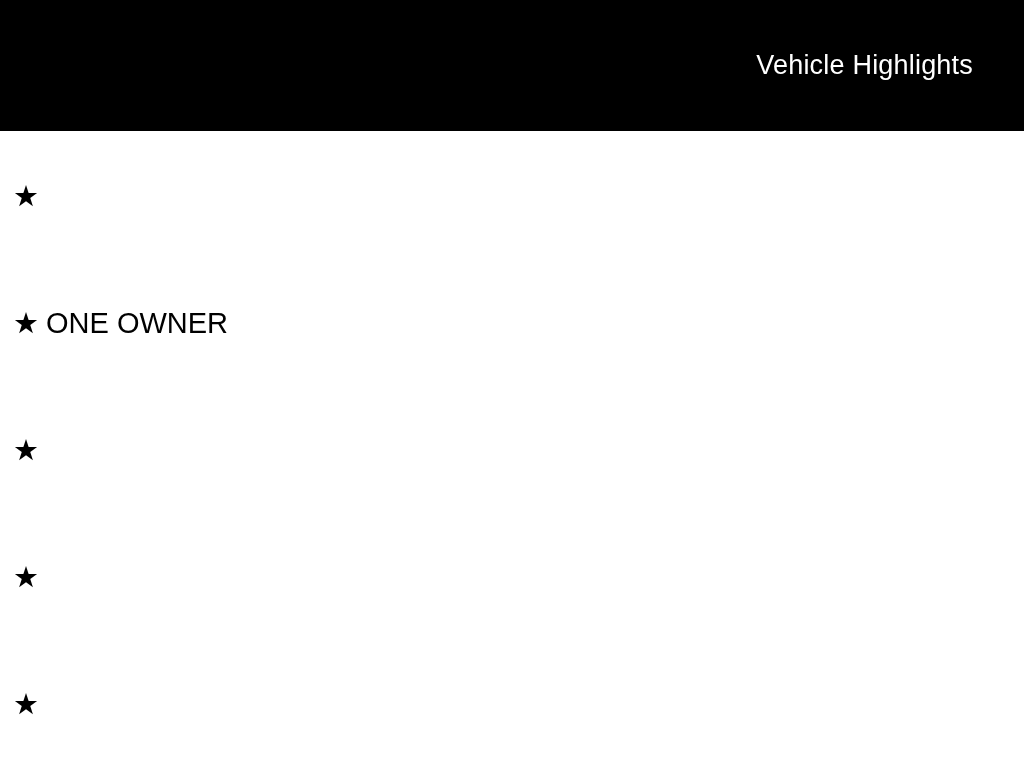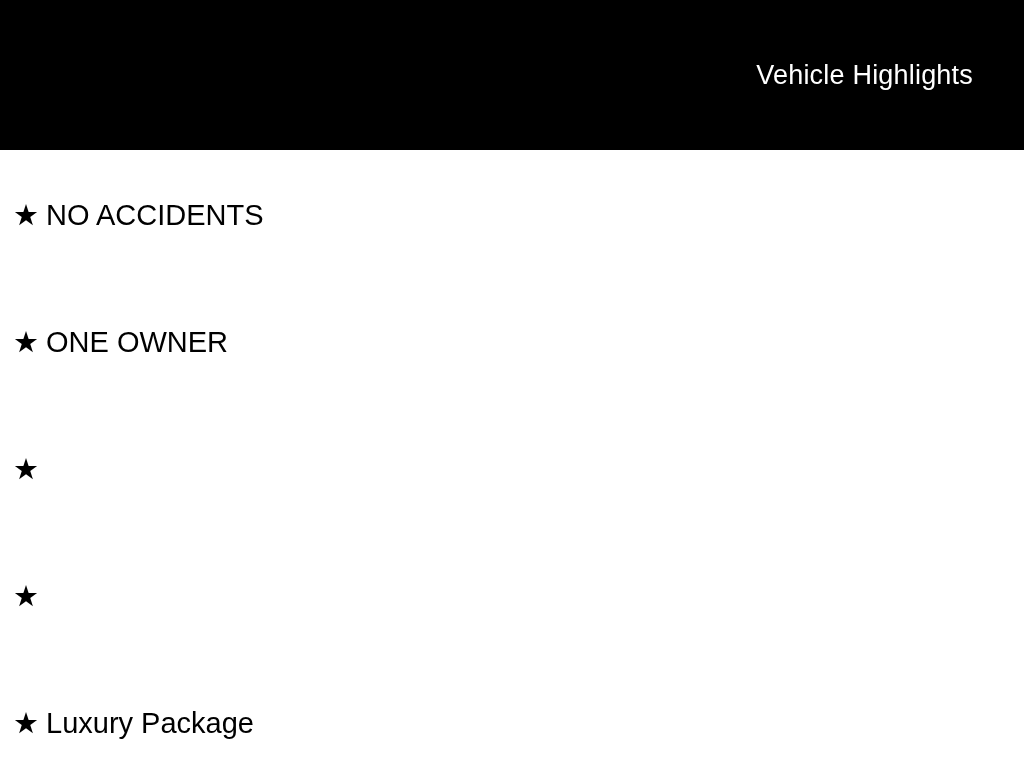--- a/index.html
+++ b/index.html
@@ -6,21 +6,21 @@
     margin: 0;
     padding: 0;
     width: 1024px;
     height: 768px;
     background: #ffffff;
     font-family: "Liberation Sans", sans-serif;
     overflow: hidden;
   }
   .header {
     width: 100%;
-    height: 150px;
+    height: 131px;
     background: #000000;
     display: flex;
     align-items: center;
     justify-content: flex-end;
     box-sizing: border-box;
     padding-right: 51px;
   }
   .header .title {
     margin: 0;
     font-size: 27px;
@@ -66,34 +66,32 @@
 <body>
 
 <header class="header">
   <h1 class="title">Vehicle Highlights</h1>
 </header>
 
 <main class="content">
   <ul class="list" id="highlights-list">
   <li class="item">
     <span class="star">★</span>
-    <span class="label">NO ACCIDENTS</span>
   </li>
 
   <li class="item">
     <span class="star">★</span>
     <span class="label">ONE OWNER</span>
   </li>
 
   <li class="item">
     <span class="star">★</span>
   </li>
 
   <li class="item">
     <span class="star">★</span>
   </li>
 
   <li class="item">
     <span class="star">★</span>
-    <span class="label">Luxury Package</span>
   </li>
 </ul>
 </main>
 
 </body></html>

